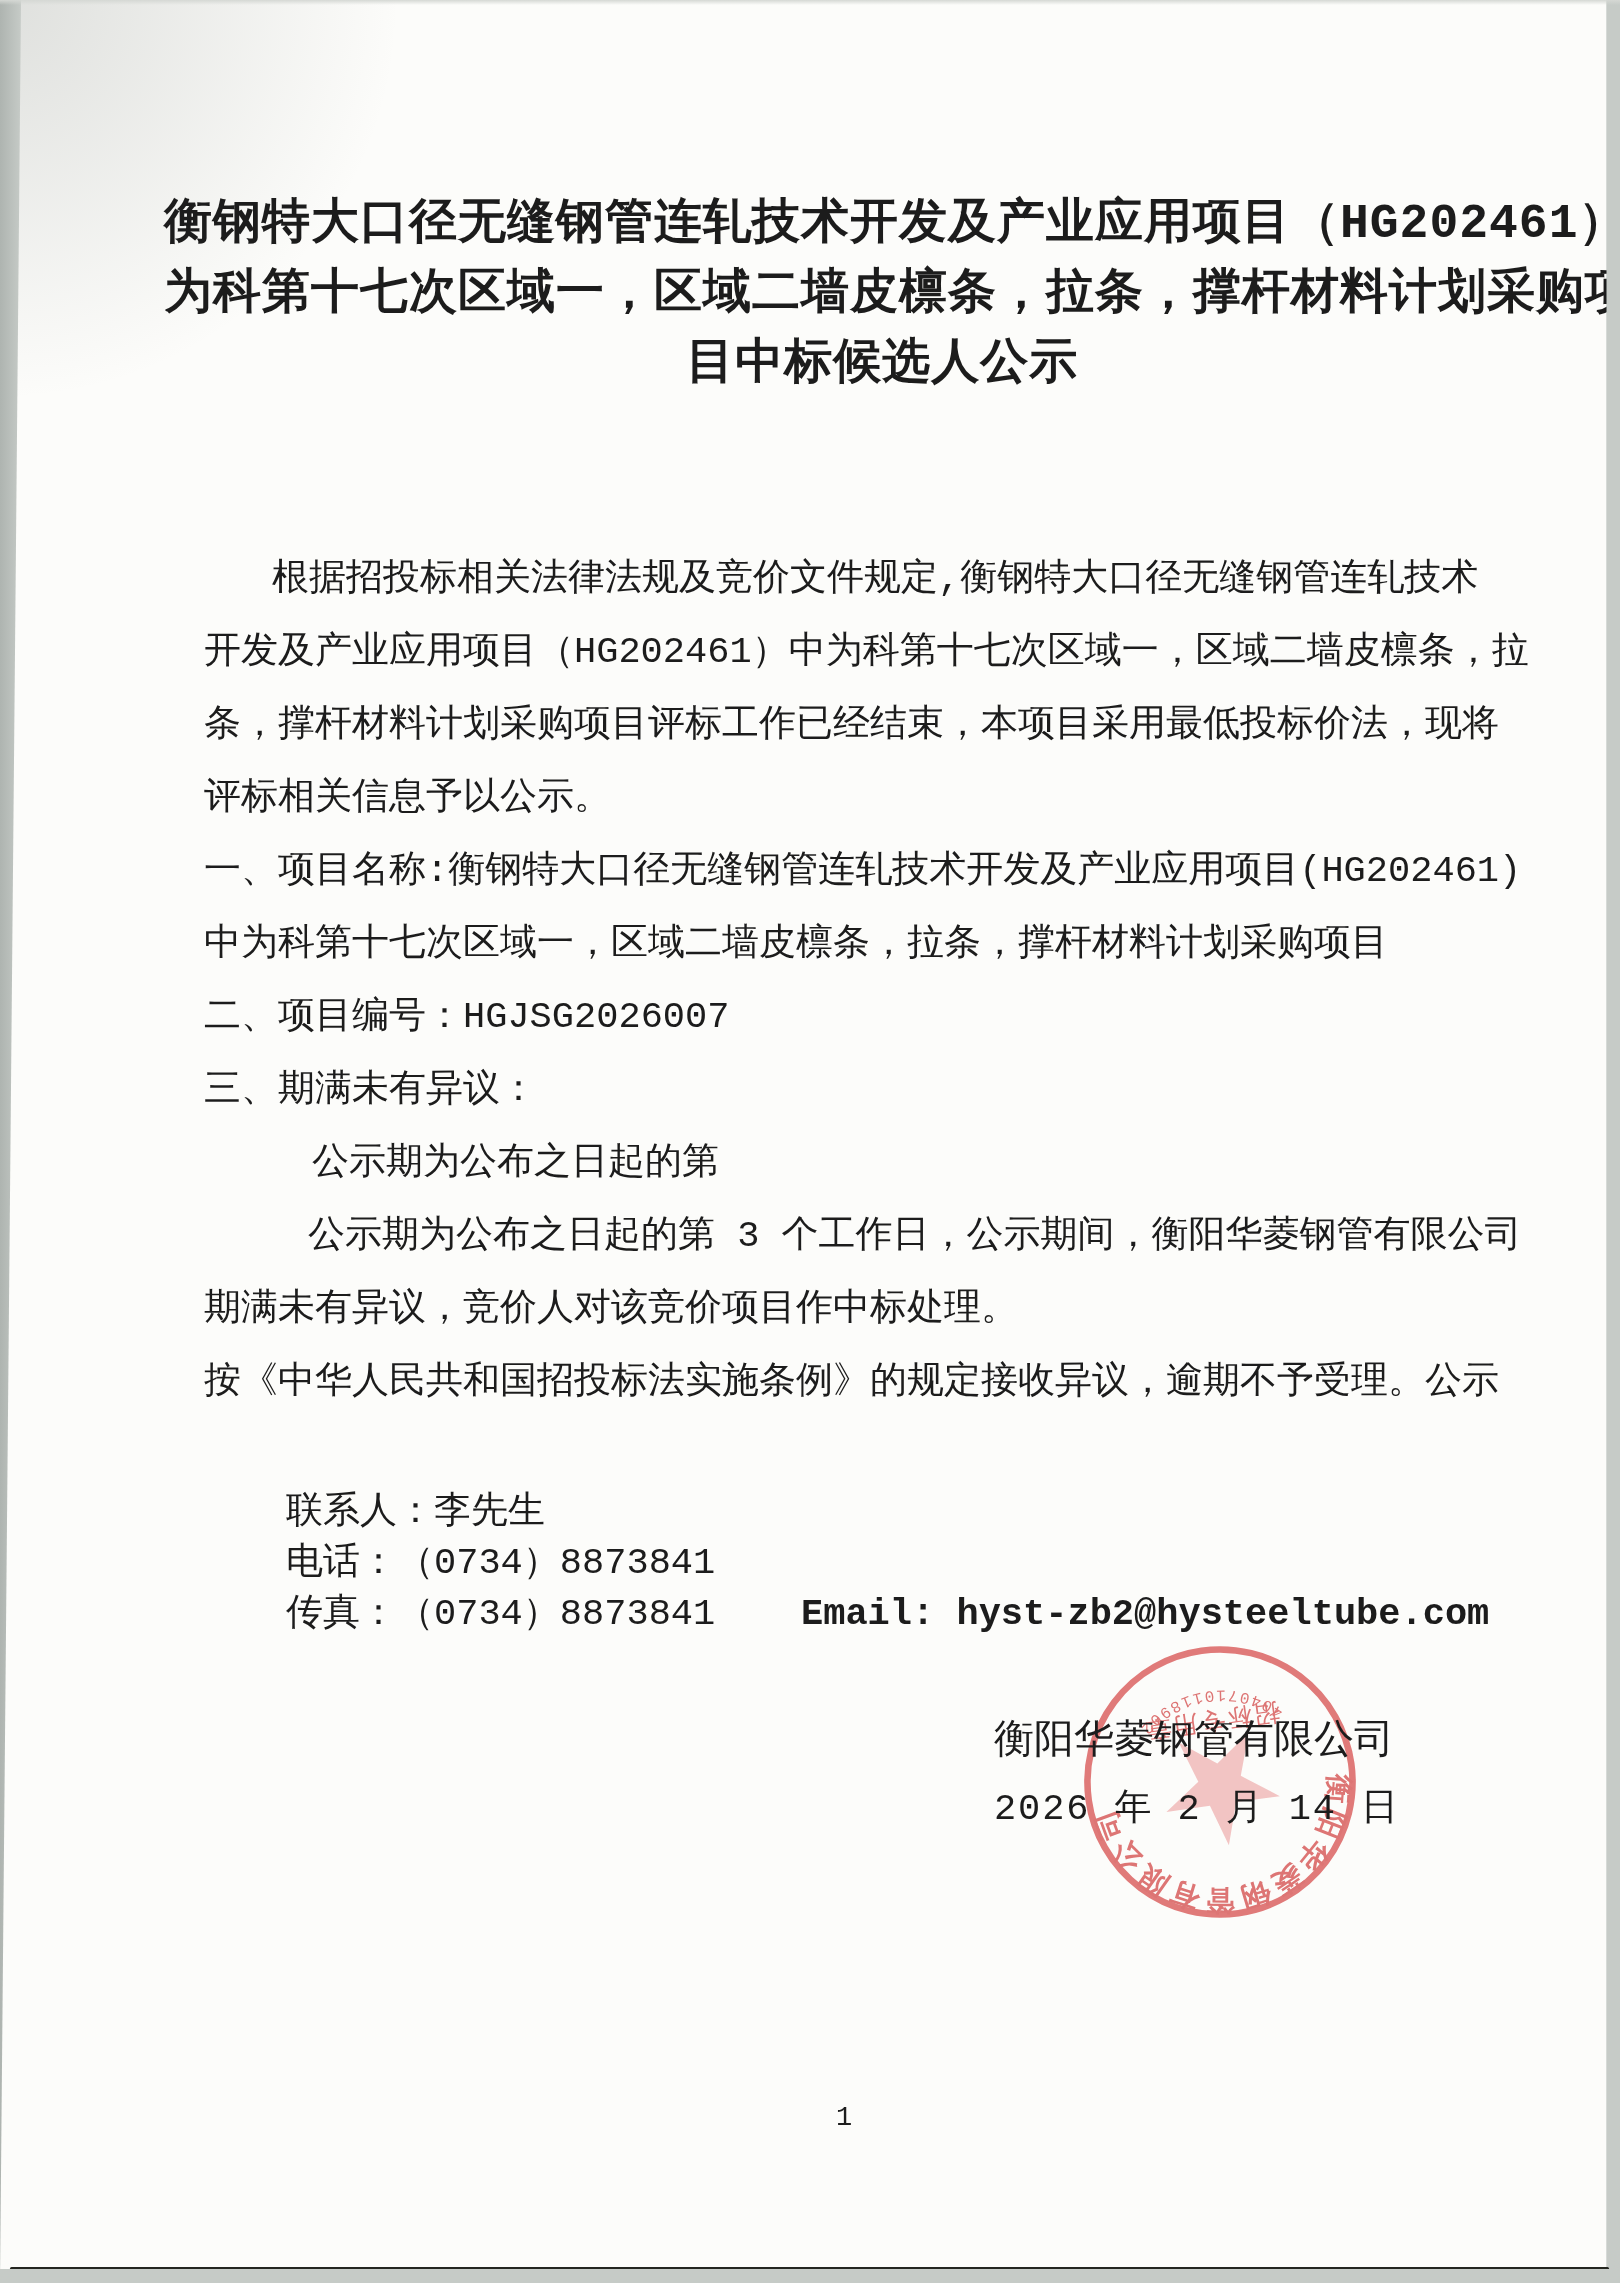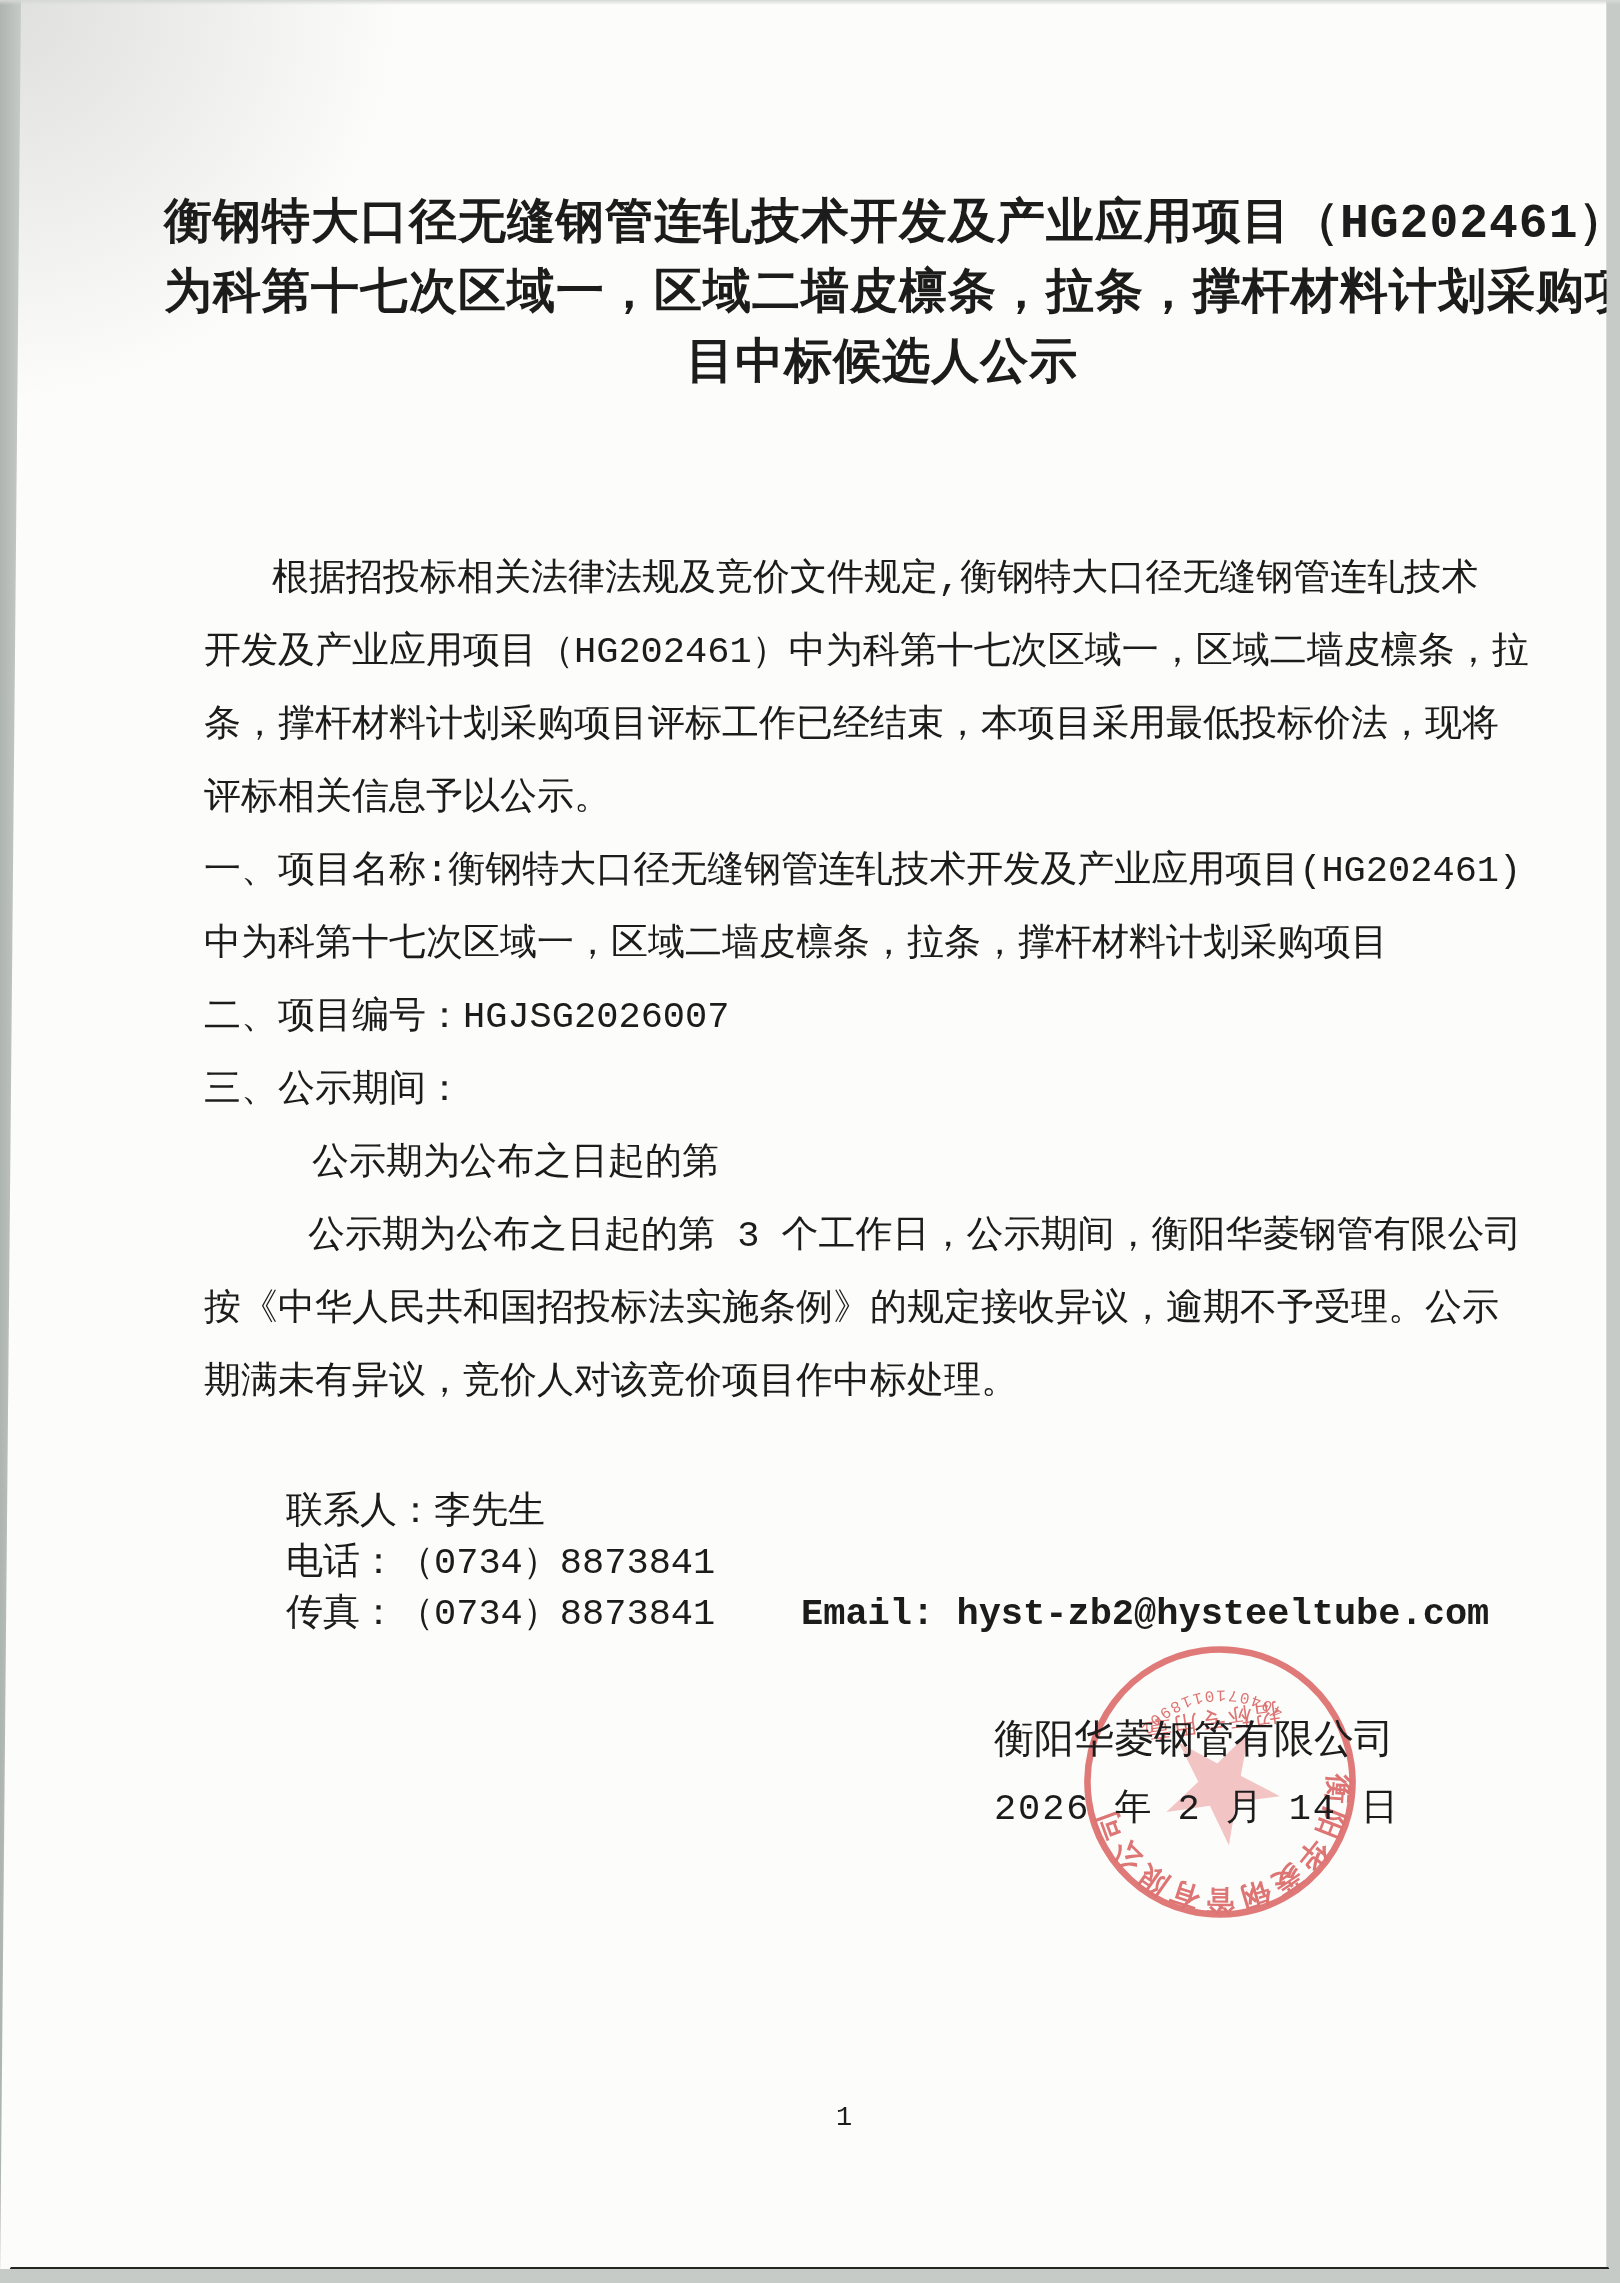--- a/index.html
+++ b/index.html
@@ -58,25 +58,25 @@
   </div>
 
   <div class="body-block">
     <div class="ind-a">根据招投标相关法律法规及竞价文件规定,衡钢特大口径无缝钢管连轧技术</div>
     <div>开发及产业应用项目（HG202461）中为科第十七次区域一，区域二墙皮檩条，拉</div>
     <div>条，撑杆材料计划采购项目评标工作已经结束，本项目采用最低投标价法，现将</div>
     <div>评标相关信息予以公示。</div>
     <div>一、项目名称:衡钢特大口径无缝钢管连轧技术开发及产业应用项目(HG202461)</div>
     <div>中为科第十七次区域一，区域二墙皮檩条，拉条，撑杆材料计划采购项目</div>
     <div>二、项目编号：HGJSG2026007</div>
-    <div>三、公示期间：</div>
+    <div>三、期满未有异议：</div>
     <div class="ind-b">公示期为公布之日起的第</div>
     <div class="ind-c">公示期为公布之日起的第 3 个工作日，公示期间，衡阳华菱钢管有限公司</div>
+    <div>期满未有异议，竞价人对该竞价项目作中标处理。</div>
     <div>按《中华人民共和国招投标法实施条例》的规定接收异议，逾期不予受理。公示</div>
-    <div>期满未有异议，竞价人对该竞价项目作中标处理。</div>
   </div>
 
   <div class="contact">
     <div class="contact-row">联系人：李先生</div>
     <div class="contact-row">电话：（0734）8873841</div>
     <div class="contact-row">
       <span>传真：（0734）8873841</span>
       <span class="email">Email: hyst-zb2@hysteeltube.com</span>
     </div>
   </div>

